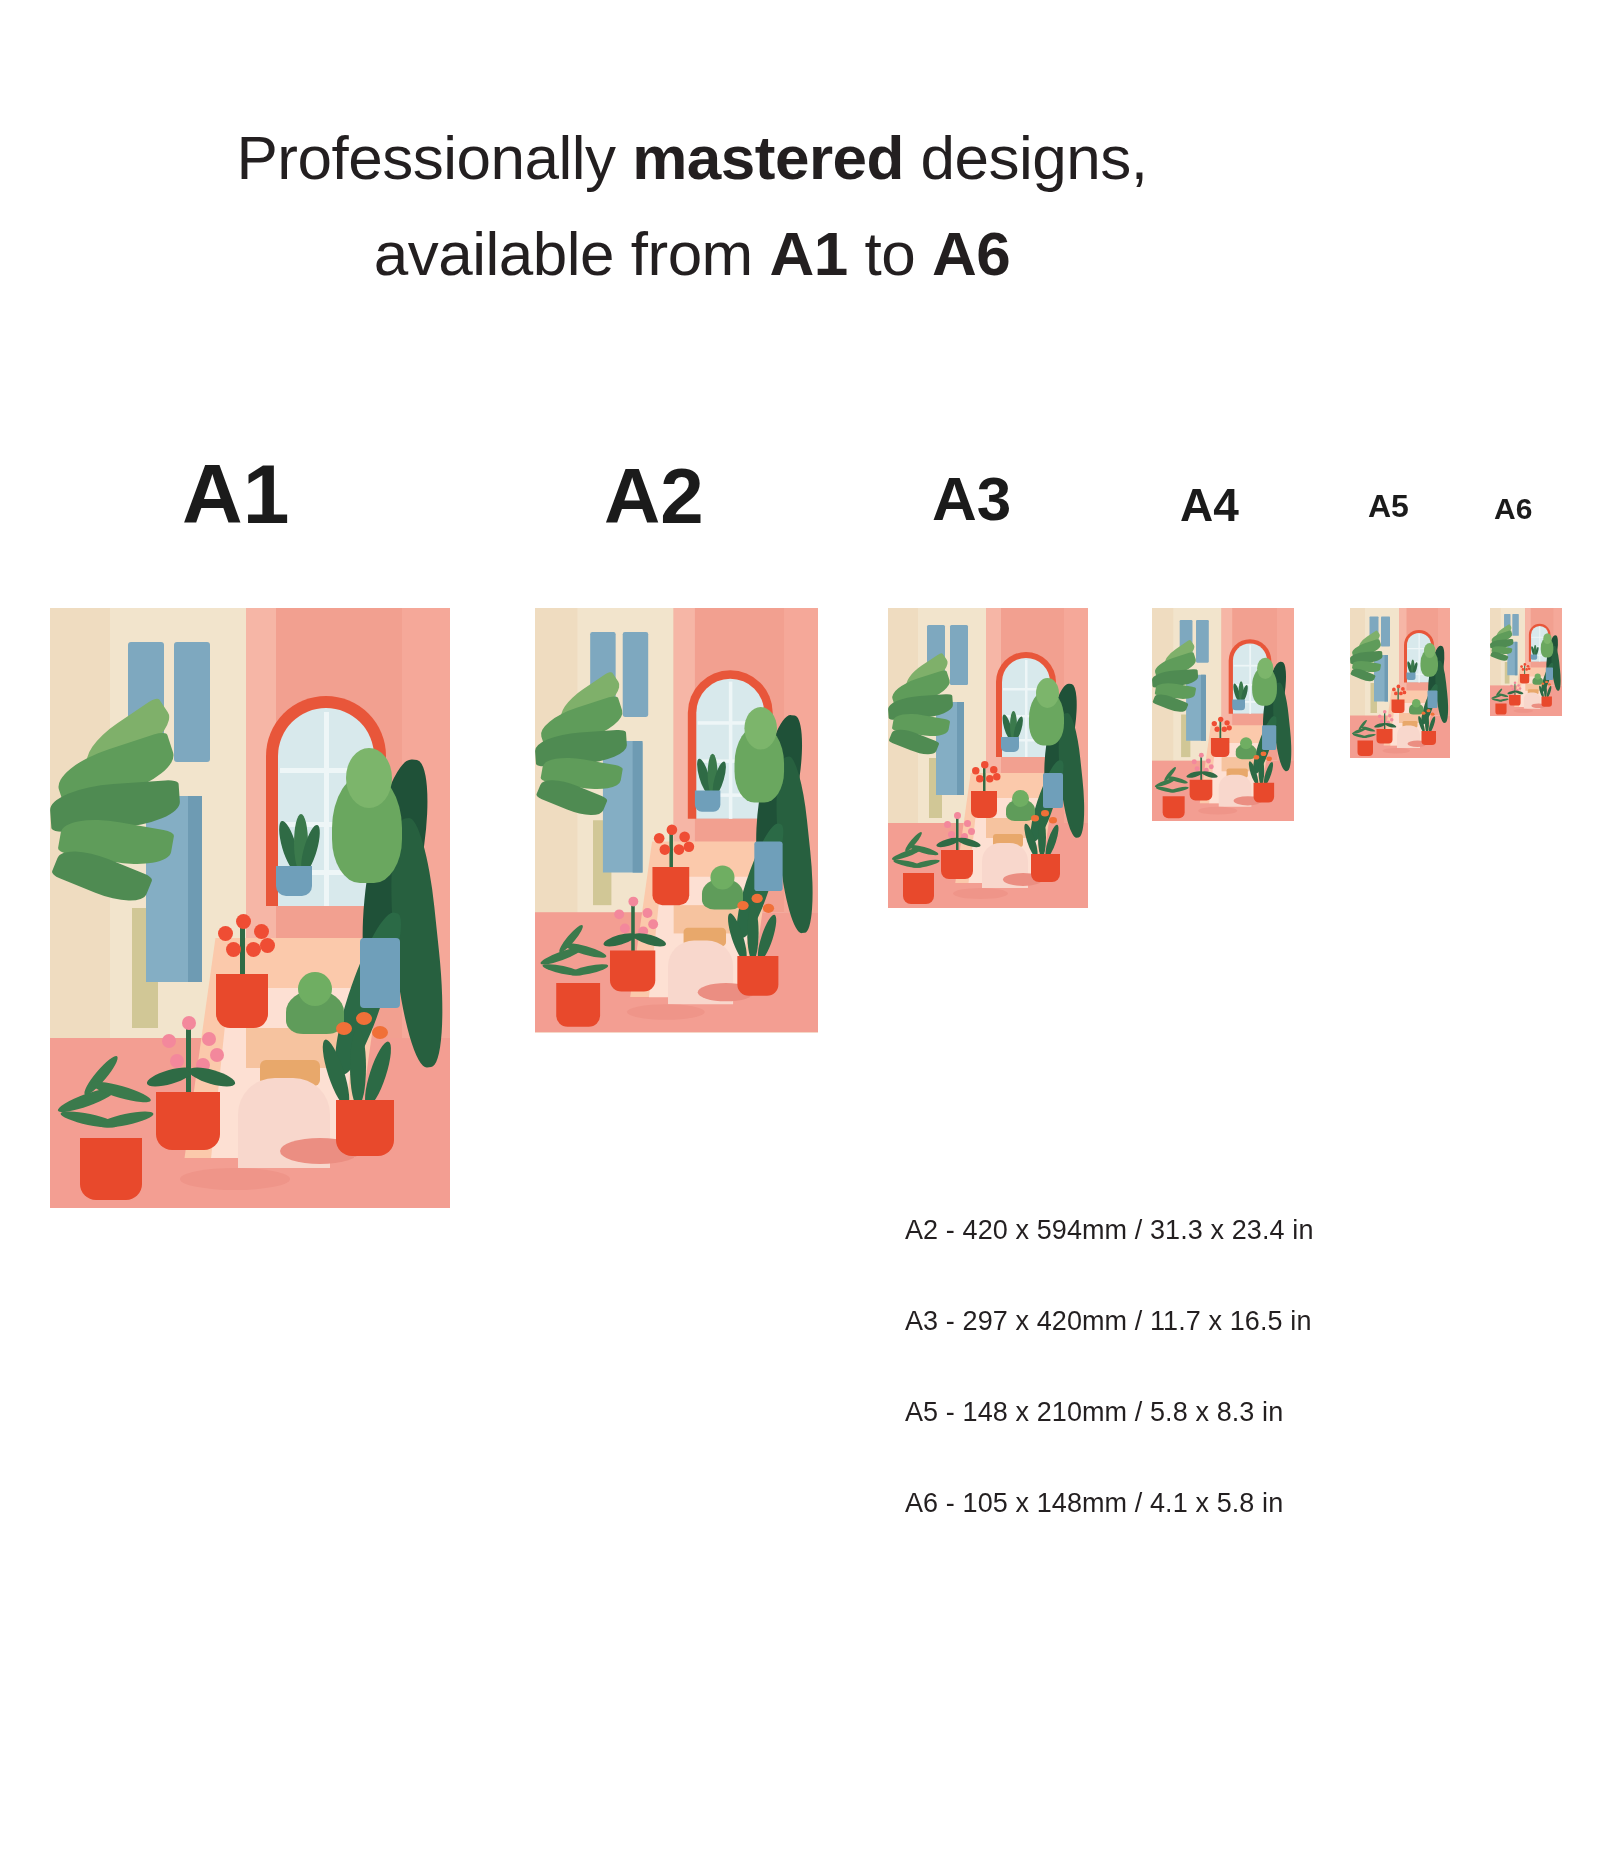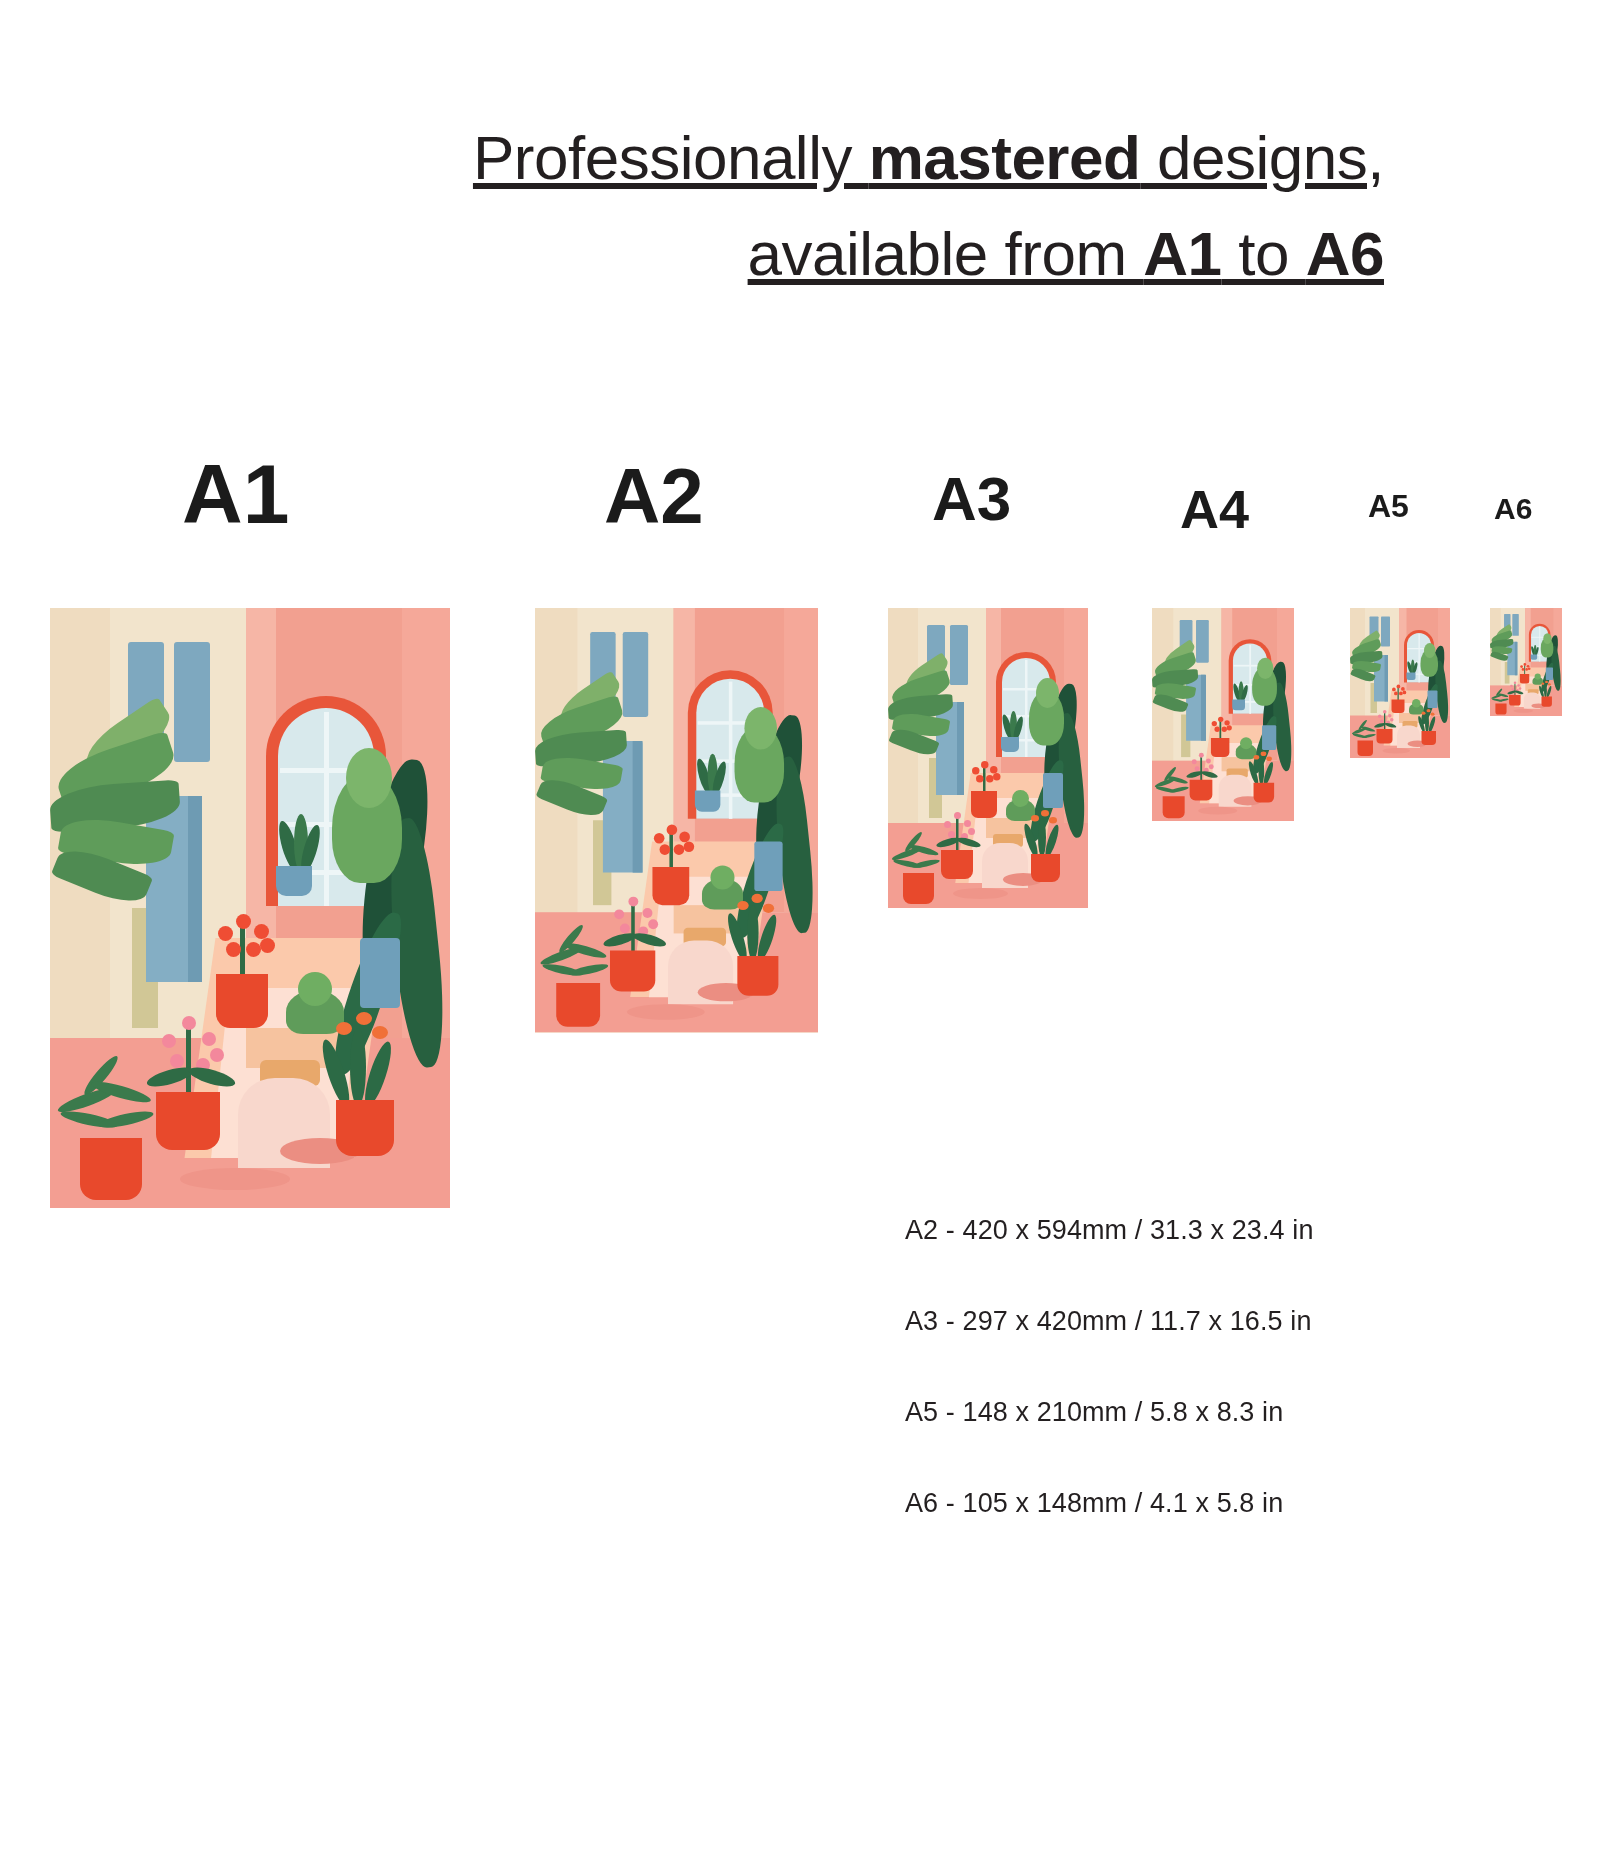--- a/index.html
+++ b/index.html
@@ -15,27 +15,26 @@
     color: #231f20;
     overflow: hidden;
   }
 
   
   .headline {
     position: absolute;
     top: 110px;
     left: 0;
     width: 1384px;
-    text-align: right;
+    text-align: center;
     font-size: 62px;
     line-height: 1.55;
     font-weight: 400;
     letter-spacing: -0.5px;
     color: #231f20;
-    text-decoration: underline;
   }
   .headline .bold { font-weight: 700; }
   .headline .line2 { display: block; }
 
   
   .labels {
     position: absolute;
     top: 0;
     left: 0;
     width: 1600px;
@@ -203,21 +202,21 @@
 
 <div class="headline">
   <span><span>Professionally </span><span class="bold">mastered</span><span> designs,</span></span>
   <span class="line2"><span>available from </span><span class="bold">A1</span><span> to </span><span class="bold">A6</span></span>
 </div>
 
 <div class="labels">
   <div class="size-label" style="left:182px; top:452px; font-size:84px;">A1</div>
   <div class="size-label" style="left:604px; top:457px; font-size:78px;">A2</div>
   <div class="size-label" style="left:932px; top:468px; font-size:62px;">A3</div>
-  <div class="size-label" style="left:1180px; top:482px; font-size:54px;">A4</div>
+  <div class="size-label" style="left:1180px; top:482px; font-size:46px;">A4</div>
   <div class="size-label" style="left:1368px; top:490px; font-size:32px;">A5</div>
   <div class="size-label" style="left:1494px; top:494px; font-size:30px;">A6</div>
 </div>
 
 <div class="poster" style="left:50px; top:608px; width:400px; height:600px;">
   <div class="art" style="transform: scale(1);">
     <div class="sky"></div>
     <div class="cloud1"></div>
     <div class="cloud2"></div>
     <div class="cloud3"></div>

